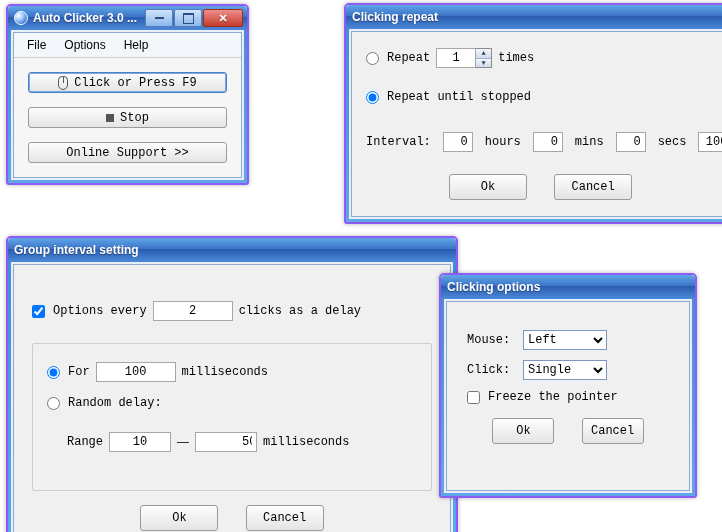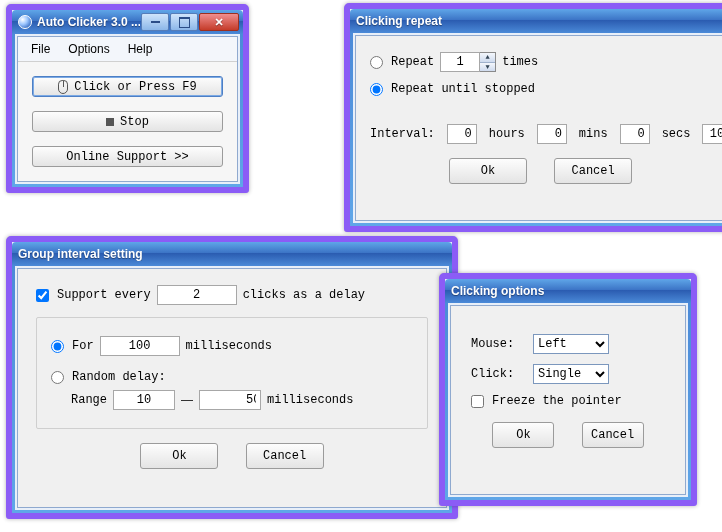--- a/index.html
+++ b/index.html
@@ -9,21 +9,21 @@
     font-family: "Microsoft Sans Serif", Tahoma, sans-serif;
     font-size: 12px;
     background: #fff;
     width: 722px;
     height: 532px;
     position: relative;
     overflow: hidden;
   }
   .win {
     position: absolute;
-    border: 6px solid #8b5cf6;
+    border: 2px solid #8b5cf6;
     border-radius: 5px 5px 3px 3px;
     box-shadow: 0 0 4px rgba(0,0,0,0.3);
     background: #e8eff9;
   }
   .titlebar {
     height: 24px;
     background: linear-gradient(to bottom,#5fa6e8 0%,#3c74c6 45%,#2a5bb0 46%,#4b8ad8 100%);
     border-radius: 4px 4px 0 0;
     display:flex;
     align-items:center;
@@ -96,21 +96,21 @@
     display:flex;align-items:center;justify-content:center;gap:6px;
   }
   .xpbtn.default{ border-color:#4d7fc5; box-shadow:0 0 0 1px #7ba9e4 inset;}
   .sq-stop{width:8px;height:8px;background:#555;display:inline-block;}
   .mouse-ico{width:10px;height:14px;border:1px solid #555;border-radius:5px 5px 6px 6px;position:relative;display:inline-block;}
   .mouse-ico::after{content:"";position:absolute;top:0;left:50%;width:1px;height:6px;background:#555;}
 
   
   #w-repeat{ left:344px; top:3px; width:393px;}
   #w-repeat .inner{ padding:10px 14px; min-height:186px; font-family:"Courier New",monospace;}
-  .row{display:flex; align-items:center; gap:6px; margin:2px 0;}
+  .row{display:flex; align-items:center; gap:6px; margin:22px 0;}
   input[type=radio],input[type=checkbox]{margin:0 4px 0 0;}
   .numfield{
     width:42px; height:20px; border:1px solid #a7a7a7;
     font-family:"Courier New",monospace; font-size:12px;
     text-align:right; padding:1px 4px;
   }
   .spinner{
     display:inline-flex; flex-direction:column;
     border:1px solid #8a8a8a; border-left:0; height:20px; width:16px; vertical-align:top;
   }
@@ -126,24 +126,24 @@
     border:1px solid #cfcfcf; border-radius:2px;
     margin:12px 0 0; padding:12px 14px 16px;
   }
   fieldset legend{ padding:0 4px; font-family:"Courier New",monospace;}
   .cb-wrap{ display:inline-flex; align-items:center; gap:4px;}
   .mdash{width:12px;height:1px;background:#333;display:inline-block;}
 
   
   #w-options{ left:439px; top:273px; width:258px;}
   #w-options .inner{ padding:18px 20px 12px; font-family:"Courier New",monospace; min-height:190px;}
-  .field-row{display:flex; align-items:center; gap:12px; margin:10px 0;}
+  .field-row{display:flex; align-items:center; gap:6px; margin:10px 0;}
   select{
     border:1px solid #7b97bd; font-family:"Courier New",monospace;
-    font-size:12px; height:20px; background:#fff; width:76px;
+    font-size:12px; height:20px; background:#fff; width:84px;
   }
 </style>
 </head>
 <body>
 
 <div id="w-main" class="win">
   <div class="titlebar">
     <span class="winicon"></span>
     <span class="title">Auto Clicker 3.0 ...</span>
     <div class="winbtns">
@@ -223,21 +223,21 @@
 
 <div id="w-group" class="win">
   <div class="titlebar">
     <span class="title">Group interval setting</span>
   </div>
   <div class="client">
       <div class="inner">
     <div class="row">
       <label class="cb-wrap">
         <input type="checkbox" checked="" style="">
-        <span>Support every</span>
+        <span>Options every</span>
       </label>
       <input class="numfield" style="width: 80px; text-align: center;" value="2">
       <span>clicks as a delay</span>
     </div>
     <fieldset>
       <div class="row" style="margin:6px 0 14px">
         <label class="cb-wrap">
           <input type="radio" name="gint" checked="" style="">
           <span>For</span>
         </label>

